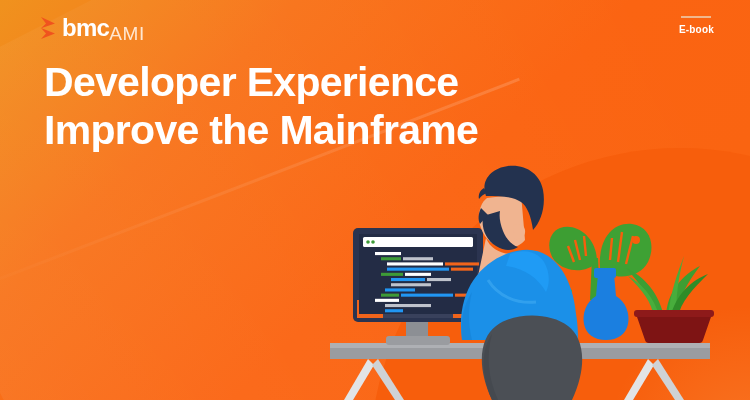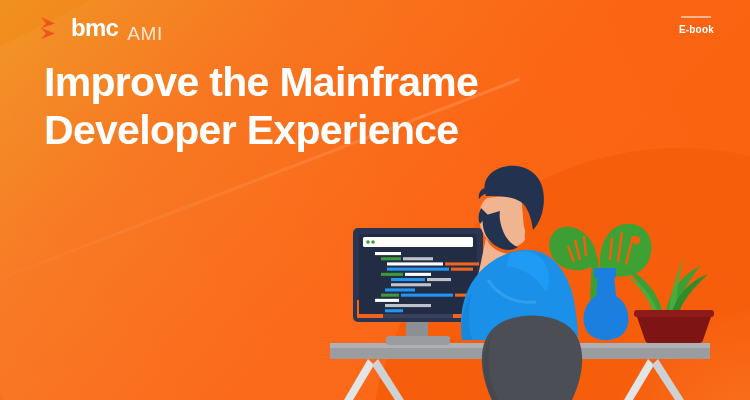--- a/index.html
+++ b/index.html
@@ -18,21 +18,21 @@
     transform:rotate(-27deg);transform-origin:0 0;}
   .bg-diag2{position:absolute;left:-60px;top:300px;width:620px;height:3px;
     background:linear-gradient(90deg,rgba(255,255,255,0),rgba(255,255,255,.16));
     transform:rotate(-21deg);transform-origin:0 0;}
   .bg-circle{position:absolute;left:370px;top:148px;width:620px;height:620px;
     border-radius:50%;background:#F75E0C;}
   .bg-glow{position:absolute;left:600px;top:300px;width:300px;height:300px;
     border-radius:50%;background:radial-gradient(circle,rgba(255,170,90,.30),rgba(255,170,90,0) 68%);}
 
   
-  .logo{position:absolute;left:40px;top:12px;display:flex;align-items:center;gap:9px;}
+  .logo{position:absolute;left:40px;top:12px;display:flex;align-items:center;}
   .logo-mark{width:22px;height:24px;display:block;}
   .logo-bmc{color:#fff;font-size:24px;font-weight:bold;letter-spacing:-.7px;line-height:1;}
   .logo-ami{color:#FFE7D2;font-size:19px;font-weight:400;letter-spacing:.6px;line-height:1;margin-top:12px;}
 
   .ebook{position:absolute;right:36px;top:16px;text-align:right;}
   .ebook-rule{width:30px;height:2px;background:#F0B78E;margin:0 auto 6px auto;}
   .ebook-label{color:#fff;font-size:10px;font-weight:bold;letter-spacing:.2px;}
 
   
   .headline{position:absolute;left:44px;top:58px;width:560px;
@@ -168,17 +168,17 @@
     <span class="logo-bmc">bmc</span>
     <span class="logo-ami">AMI</span>
   </div>
 
   <div class="ebook">
     <div class="ebook-rule"></div>
     <div class="ebook-label">E-book</div>
   </div>
 
   <div class="headline">
+    <div>Developer Experience</div>
     <div>Improve the Mainframe</div>
-    <div>Developer Experience</div>
   </div>
 
 </div>
 
 </body></html>

